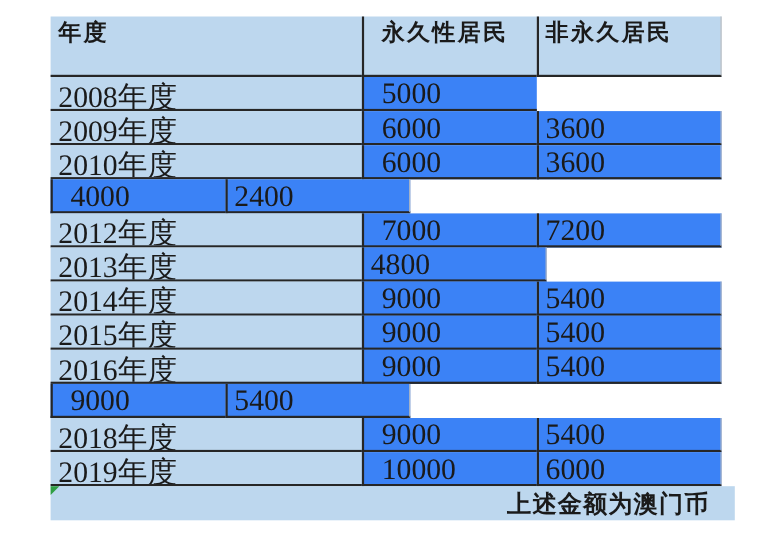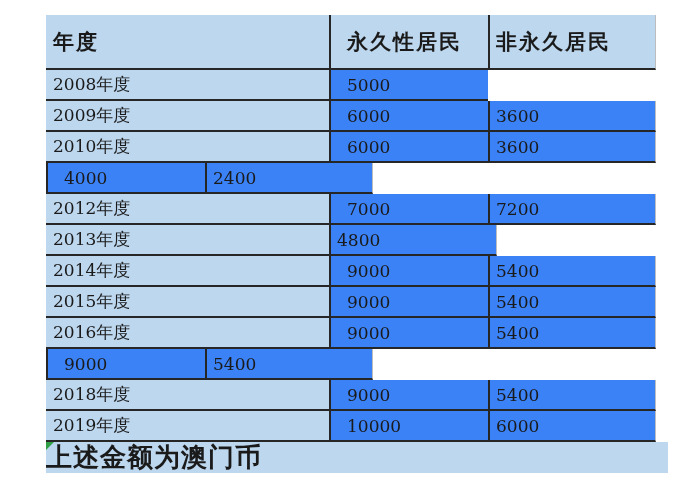--- a/index.html
+++ b/index.html
@@ -15,46 +15,47 @@
   }
   .sheet-table {
     position: absolute;
     left: 46px;
     top: 15px;
     width: 622px;
   }
   .row { display: flex; }
   .cell {
     display: flex;
-    align-items: center;
+    align-items: flex-start;
     border-bottom: 2px solid #262626;
     overflow: hidden;
     white-space: nowrap;
   }
   .c1 { width: 283px; padding-left: 7px; }
   .c2 { width: 159px; padding-left: 16px; border-left: 2px solid #262626; }
   .c3 { width: 168px; padding-left: 6px; border-left: 2px solid #262626; border-right: 1px solid #bdbdbd; }
   .header-row .cell {
     height: 55px;
     background: #bdd7ee;
     font-weight: bold;
     font-size: 21px;
     letter-spacing: 2px;
   }
-  .data-row .cell { height: 31px; font-size: 17px; }
+  .data-row .cell { height: 31px; font-size: 27px; font-family: Liberation Serif, serif; }
   .data-row .c1 { background: #bdd7ee; }
   .data-row .c2, .data-row .c3 { background: #3b82f6; }
   .footer-row {
     position: relative;
     height: 31px;
     background: #bdd7ee;
     display: flex;
     align-items: center;
+    justify-content: flex-end;
     padding-right: 23px;
-    font-size: 26px;
+    font-size: 22px;
     font-weight: bold;
     letter-spacing: 1px;
   }
   .corner-marker {
     position: absolute;
     left: 0;
     top: 0;
     width: 0;
     height: 0;
     border-top: 8px solid #2f9e44;

